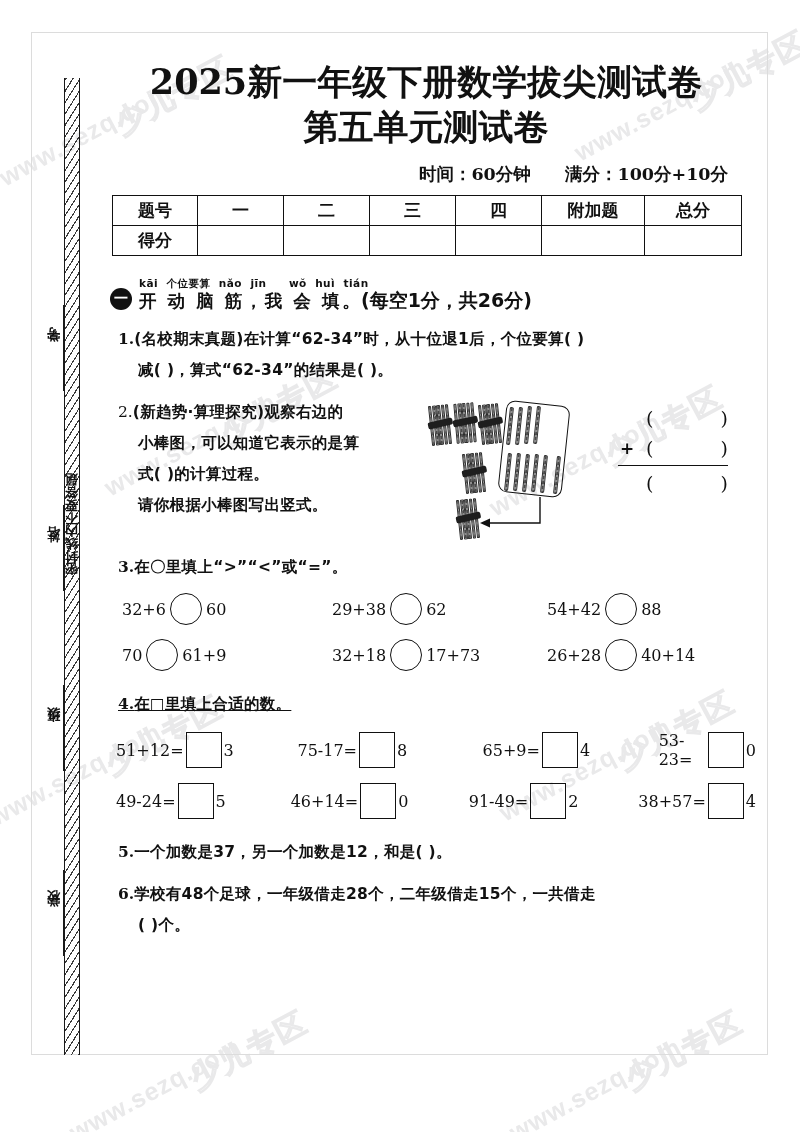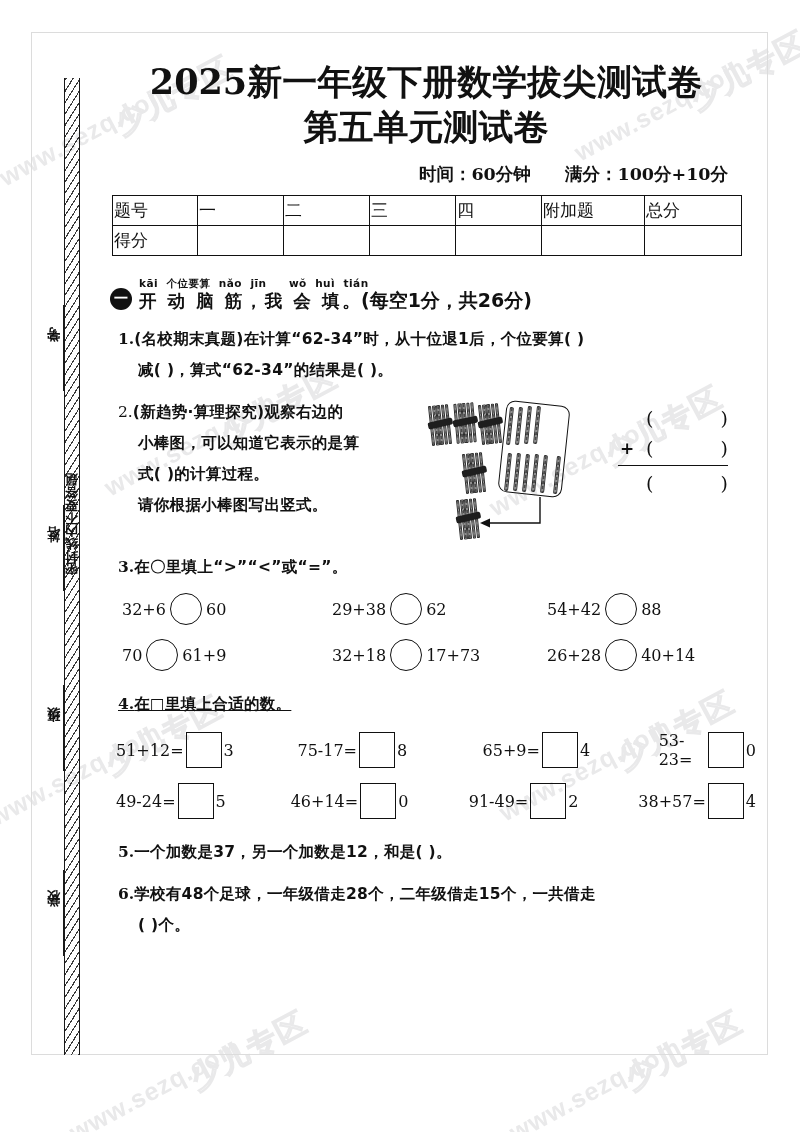--- a/index.html
+++ b/index.html
@@ -63,22 +63,22 @@
     text-align:right;font-size:17.5px;font-weight:700;margin-top:12px;padding-right:28px;
     font-family:"DejaVu Serif","Liberation Serif",serif;
   }
   .meta .gap{display:inline-block;width:22px;}
   
   table.score{
     border-collapse:collapse;margin-top:9px;margin-left:16px;width:630px;
     table-layout:fixed;
   }
   table.score td{
-    border:1.3px solid #111;height:27px;text-align:left;
-    font-size:16px;font-weight:400;font-family:"DejaVu Sans","Liberation Sans",sans-serif;
+    border:1.3px solid #111;height:27px;text-align:center;
+    font-size:16px;font-weight:700;font-family:"DejaVu Sans","Liberation Sans",sans-serif;
   }
   table.score td.hdrcell{font-family:"DejaVu Serif","Liberation Serif",serif;font-size:17px;}
   
   .sec{display:flex;align-items:flex-end;margin-top:22px;margin-left:14px;}
   .sec-num{
     width:22px;height:22px;border-radius:50%;background:#111;color:#fff;
     font-size:14px;font-weight:700;display:flex;align-items:center;justify-content:center;
     flex:0 0 auto;margin-bottom:1px;
     font-family:"DejaVu Sans","Liberation Sans",sans-serif;
   }

